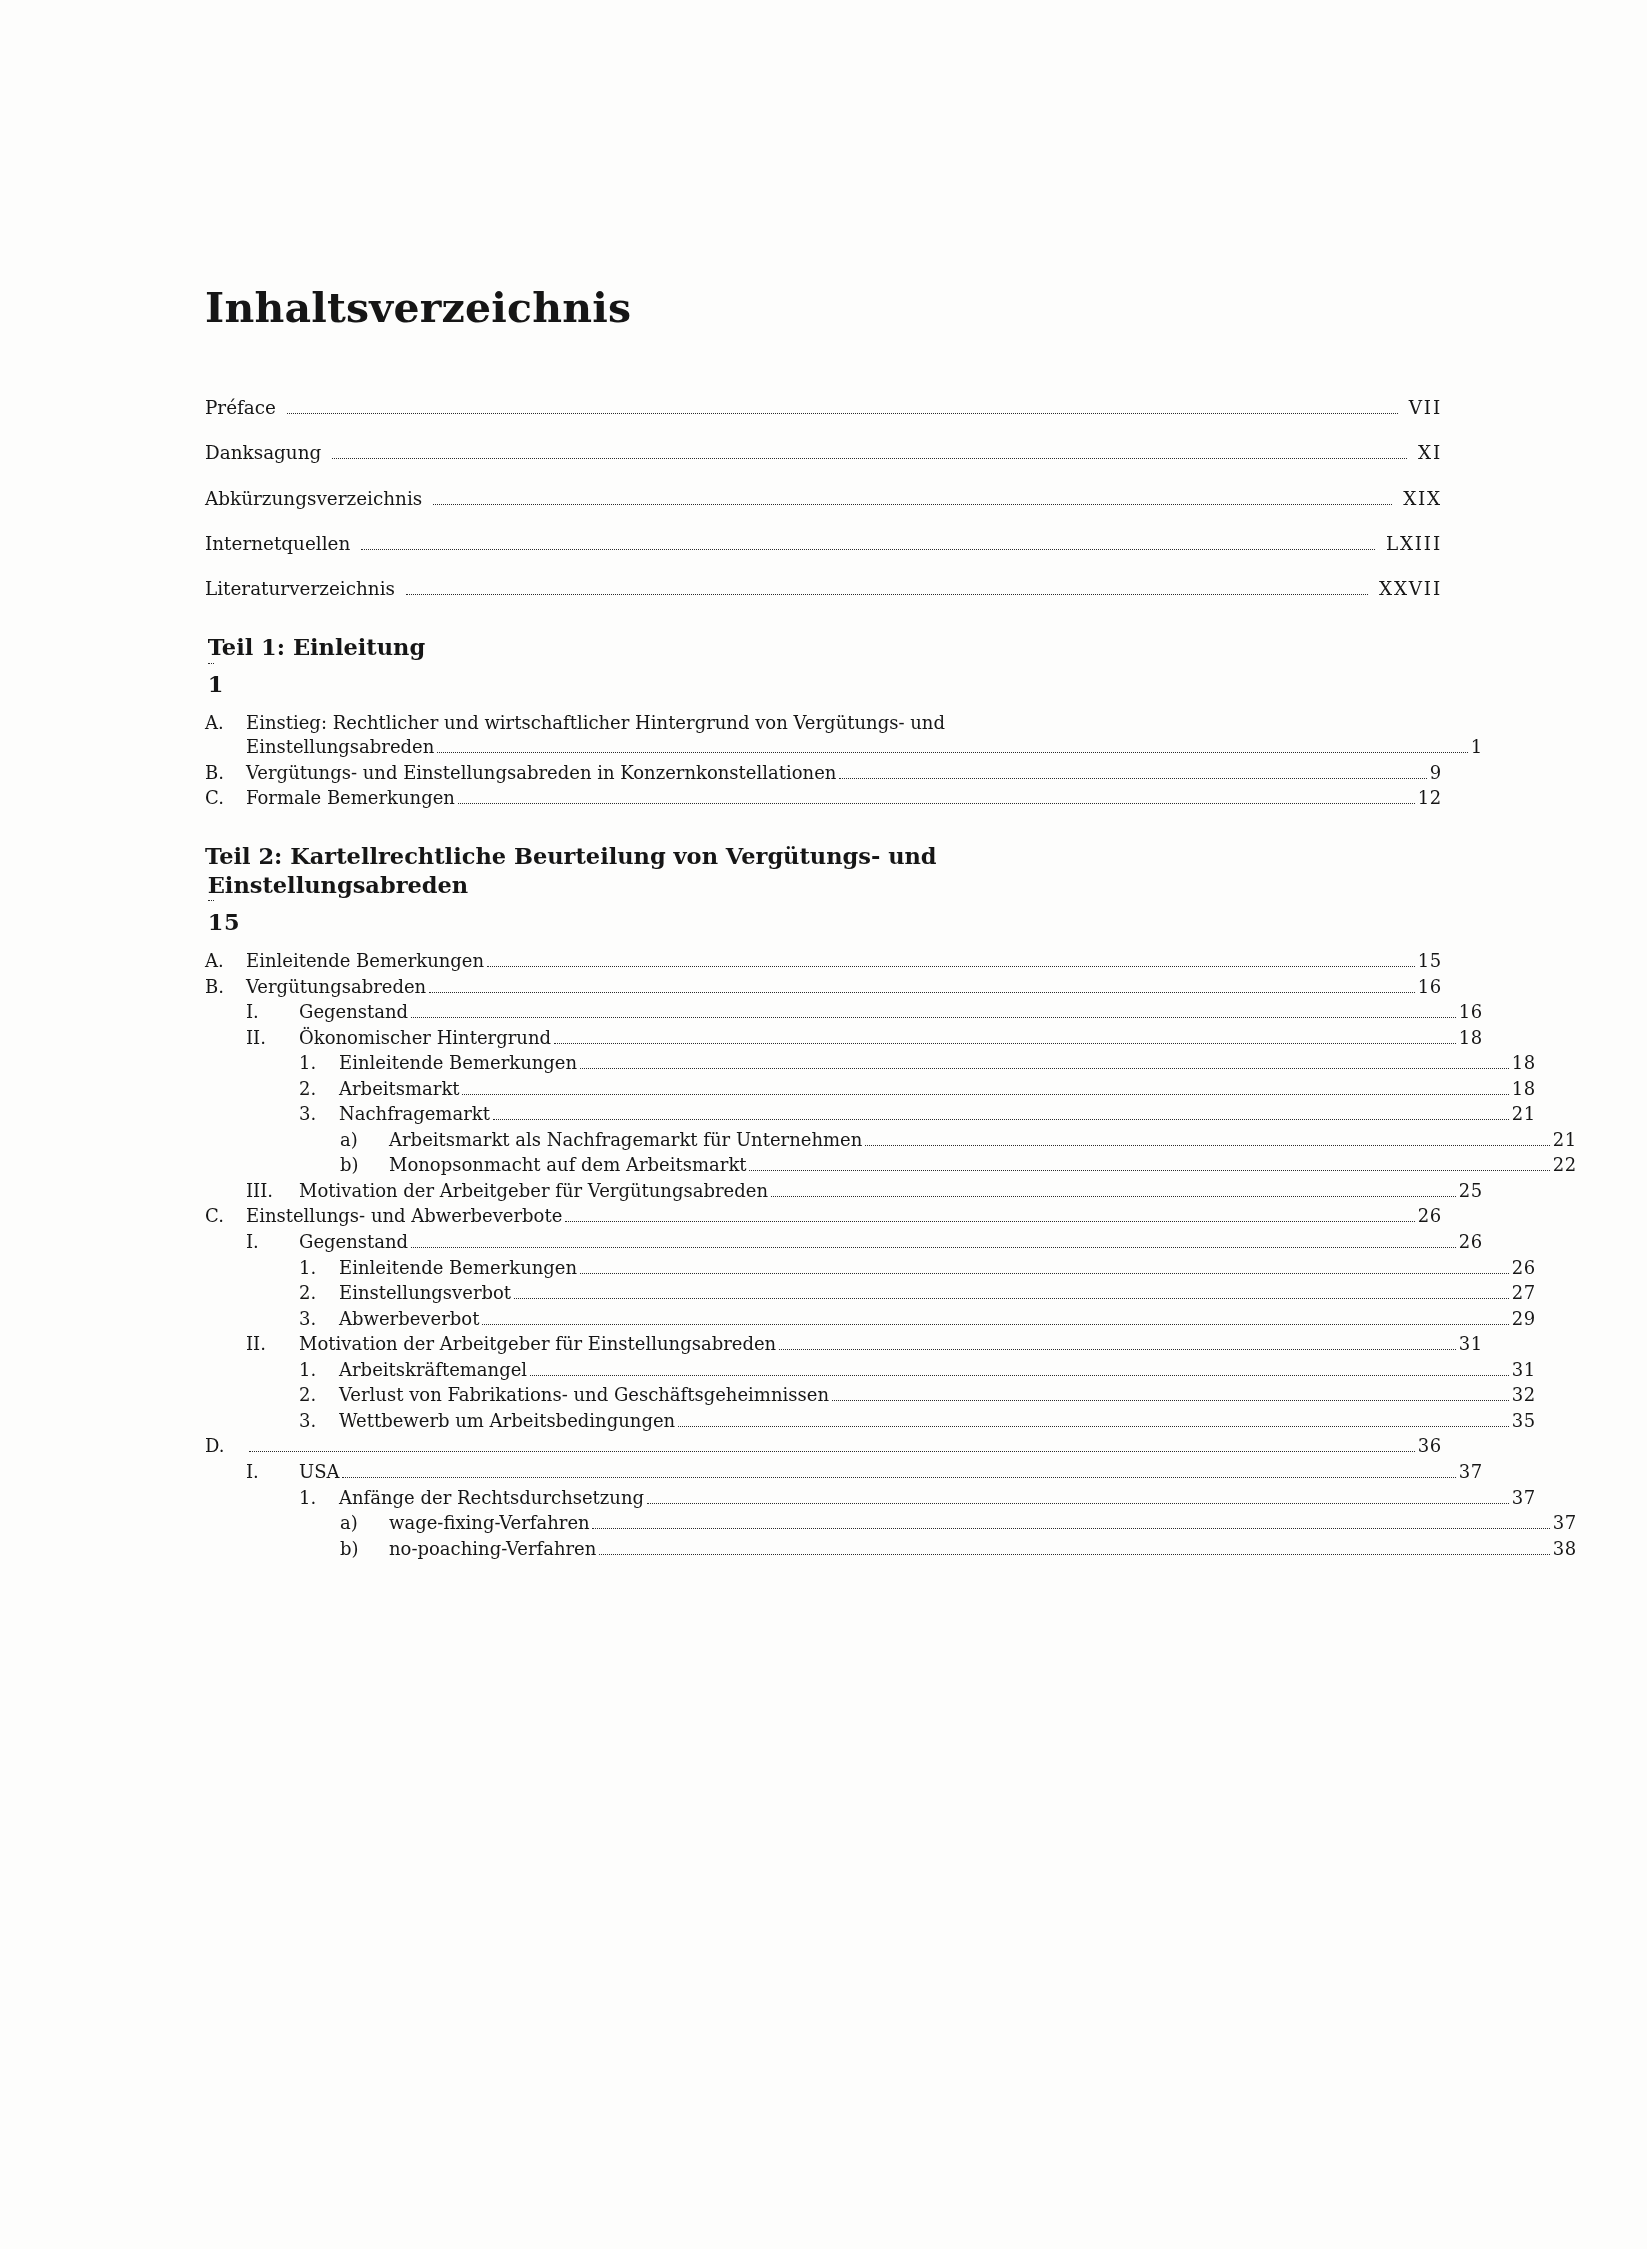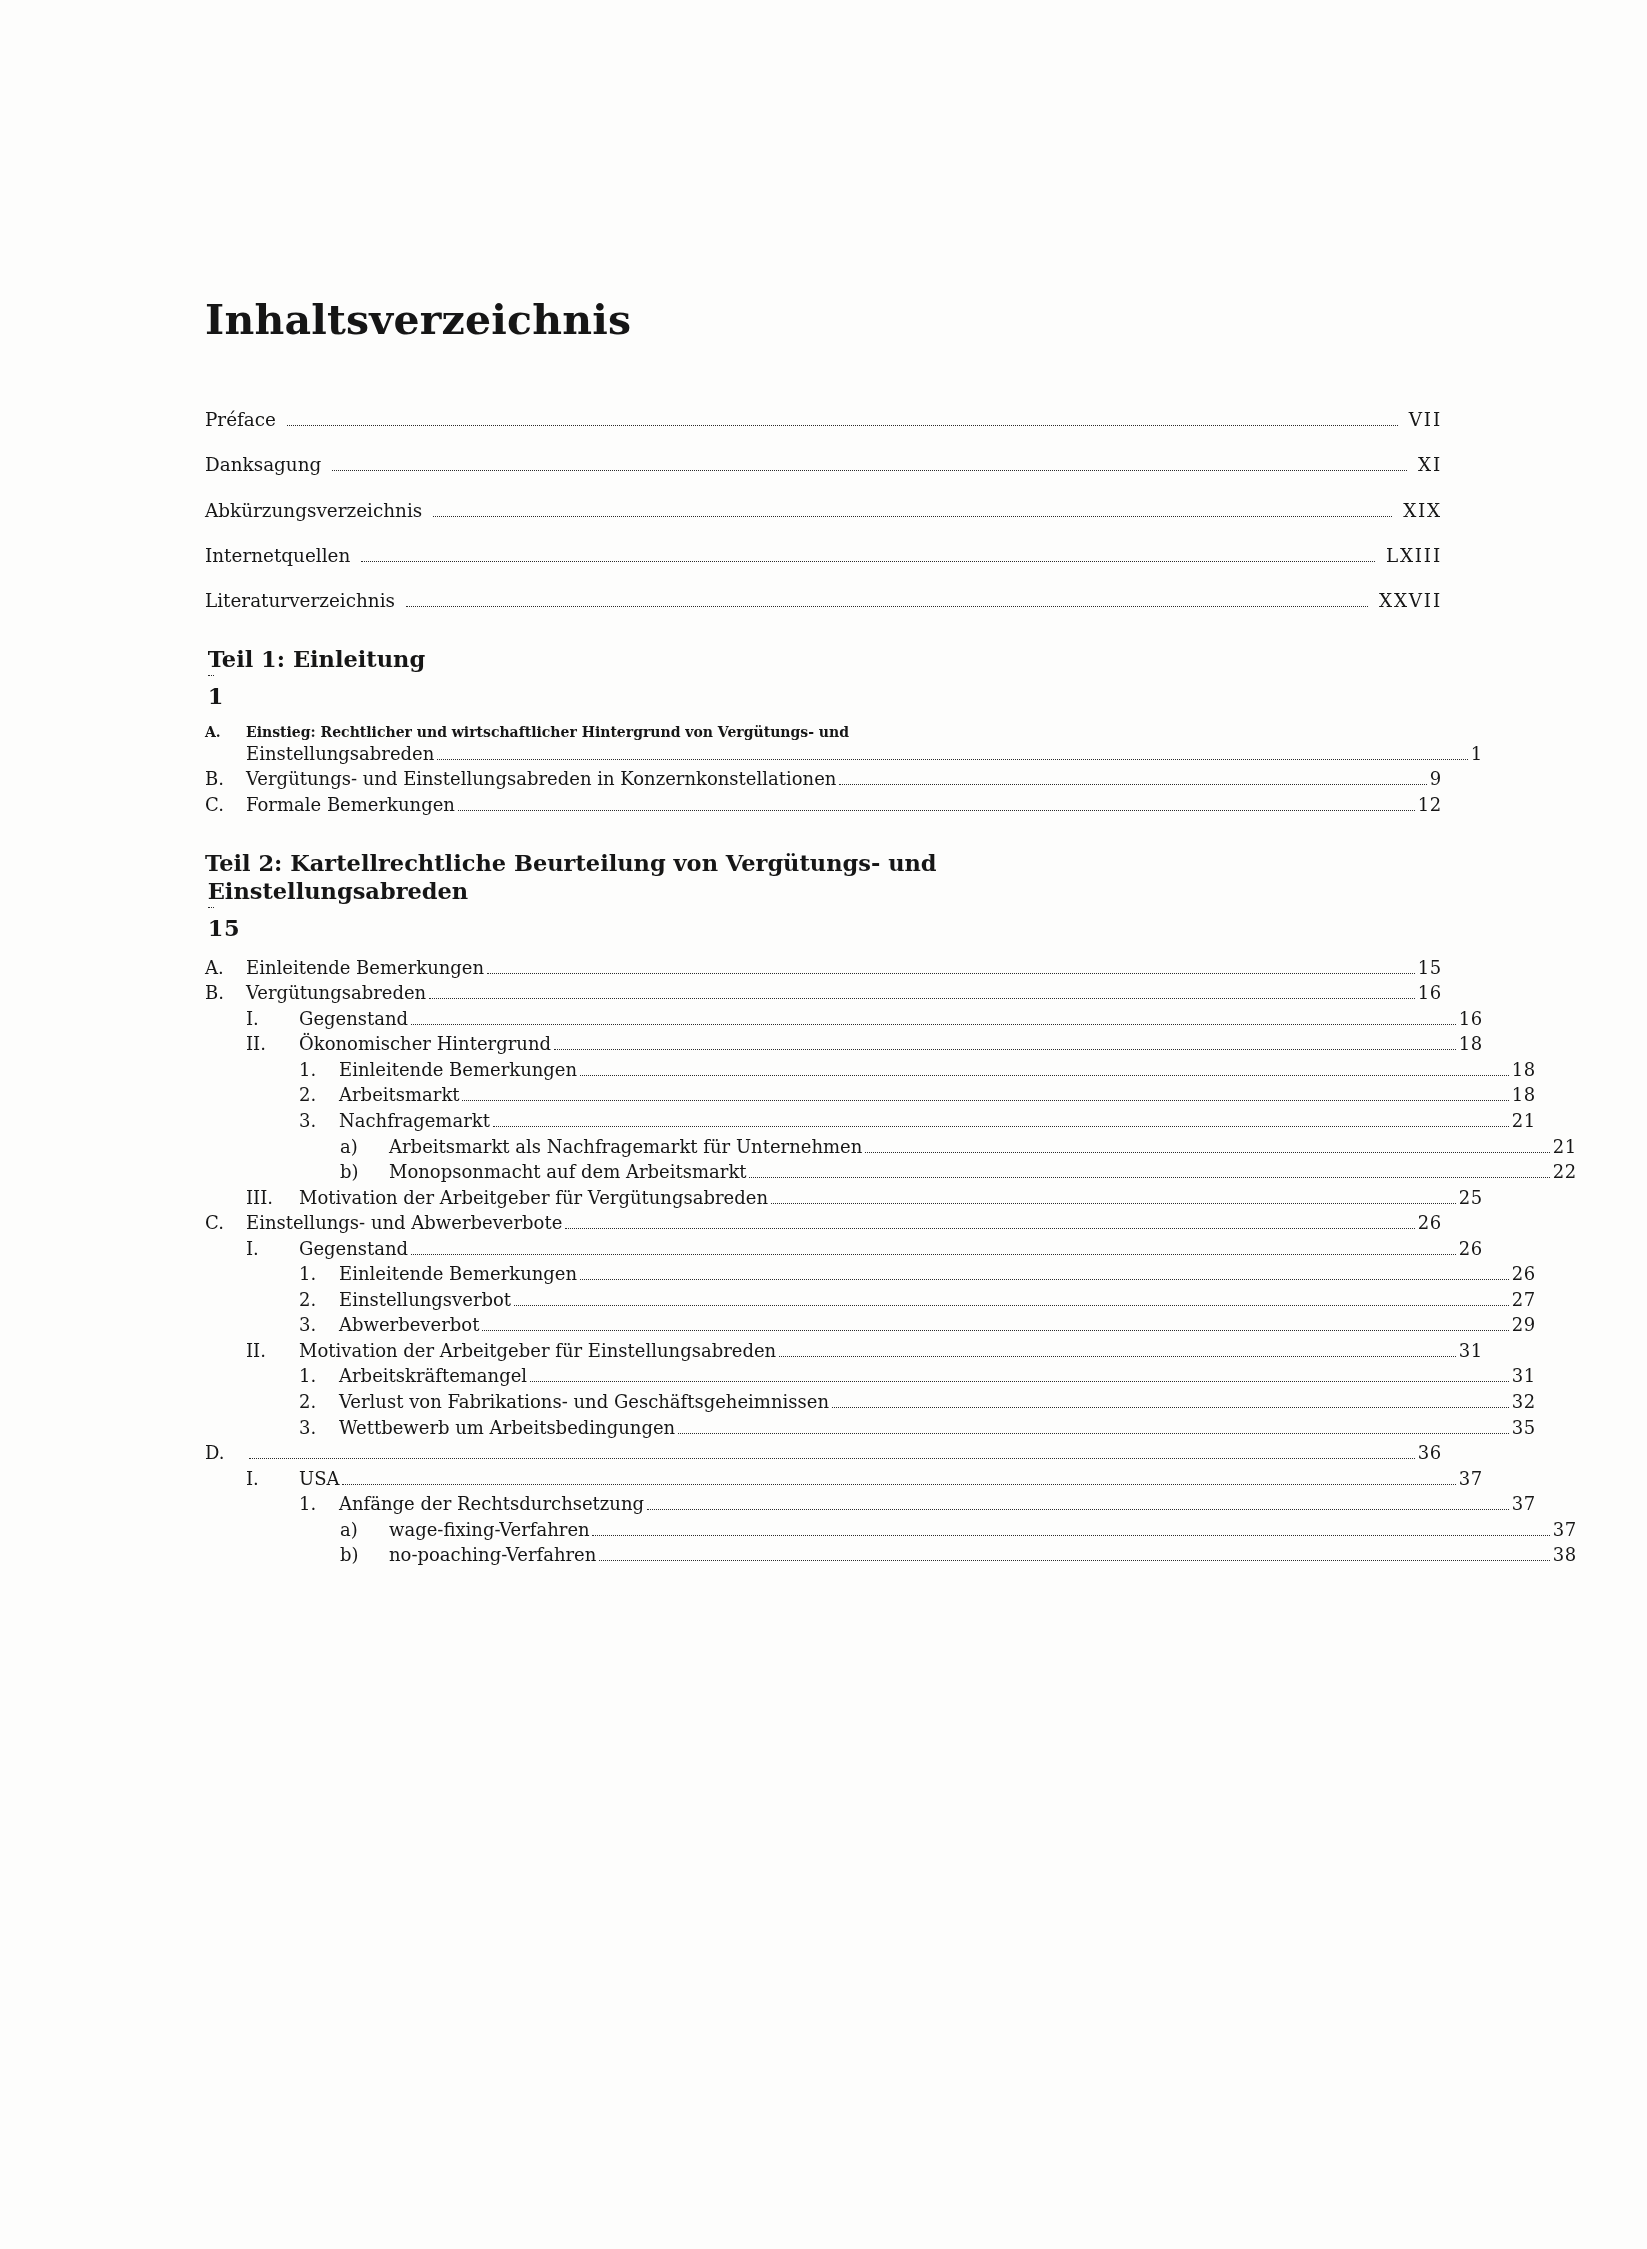--- a/index.html
+++ b/index.html
@@ -16,21 +16,21 @@
     height: 2392px;
     background: #fdfdfc;
     position: relative;
     box-sizing: border-box;
     padding: 0;
     overflow: hidden;
   }
   .content {
     position: absolute;
     left: 205px;
-    top: 300px;
+    top: 288px;
     width: 1237px;
   }
   h1.toc-title {
     font-family: "DejaVu Serif", serif;
     font-size: 41px;
     font-weight: bold;
     letter-spacing: 0.2px;
     margin: 0 0 67px 0;
     line-height: 1;
   }
@@ -101,23 +101,22 @@
   .entry.lvlA .num { width: 41px; }
   .entry.lvlI { padding-left: 41px; }
   .entry.lvlI .num { width: 53px; }
   .entry.lvl1 { padding-left: 94px; }
   .entry.lvl1 .num { width: 40px; }
   .entry.lvla { padding-left: 135px; }
   .entry.lvla .num { width: 49px; }
   .two-line-first {
     display: block;
     padding-left: 41px;
-    font-size: 14px;
+    font-size: 18px;
     line-height: 1.32;
-    font-weight: bold;
   }
   .two-line-first .num-abs {
     display: inline-block;
     width: 41px;
     margin-left: -41px;
   }
   .group-first { margin-top: 11.7px; }
 </style>
 </head>
 <body>

